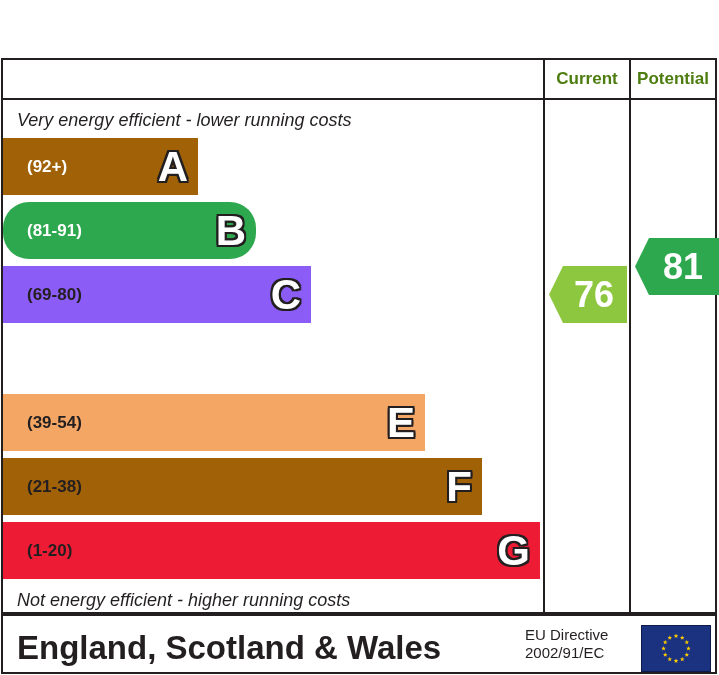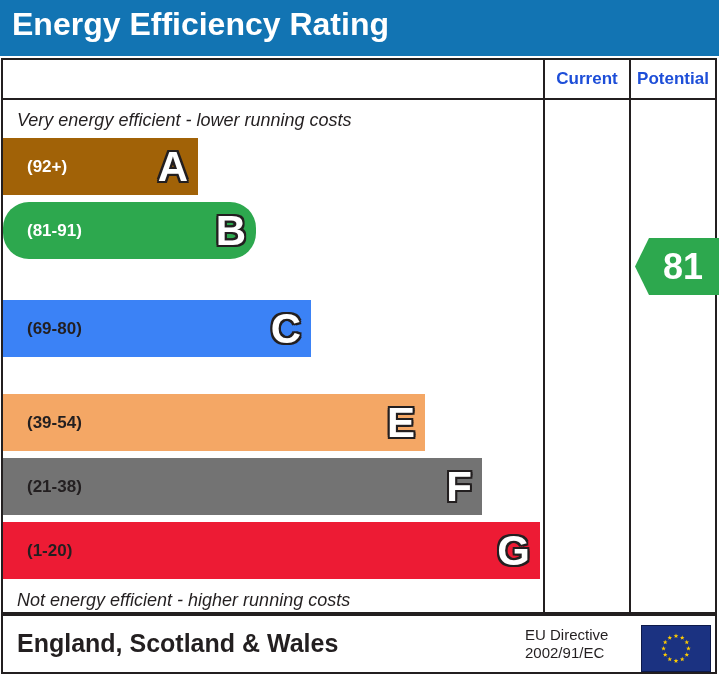--- a/index.html
+++ b/index.html
@@ -69,21 +69,21 @@
     width: 712px;
     height: 40px;
     border-bottom: 2px solid #231f20;
     box-sizing: border-box;
   }
   .col-head {
     position: absolute;
     top: 9px;
     font-size: 17px;
     font-weight: bold;
-    color: #1d4ed8;
+    color: #4d7c0f;
     text-align: center;
   }
   .col-head.current   { left: 542px; width: 84px; }
   .col-head.potential { left: 628px; width: 84px; }
 
   
   .caption {
     position: absolute;
     left: 14px;
     font-size: 18px;
@@ -163,21 +163,21 @@
     width: 716px;
     height: 60px;
     box-sizing: border-box;
     border: 2px solid #231f20;
     background: #ffffff;
   }
   .footer-region {
     position: absolute;
     left: 14px;
     top: 13px;
-    font-size: 25px;
+    font-size: 33px;
     font-weight: bold;
     color: #231f20;
     white-space: nowrap;
   }
   .footer-directive {
     position: absolute;
     left: 522px;
     top: 10px;
     font-size: 15px;
     color: #231f20;
@@ -194,23 +194,20 @@
     border: 1px solid #0d1a4a;
     box-sizing: border-box;
   }
   .eu-flag svg { display: block; width: 100%; height: 100%; }
 </style>
 </head>
 <body>
 
 <div id="epc">
 
-  <div class="banner" style="background: rgb(18, 116, 179);">
-    <div class="banner-title">Energy Efficiency Rating</div>
-  </div>
 
   <div class="frame">
 
     <div class="head-row">
       <div class="col-head current">Current</div>
       <div class="col-head potential">Potential</div>
     </div>
 
     <div class="vline c1"></div>
     <div class="vline c2"></div>
@@ -220,38 +217,41 @@
 
     <div class="bars">
       <div class="bar" style="top: 0px; width: 195px; background: #a16207;">
         <span class="bar-range light-text">(92+)</span>
         <span class="bar-letter">A</span>
       </div>
       <div class="bar" style="top: 64px; width: 253px; background: rgb(45, 168, 78); border-radius: 26px;">
         <span class="bar-range light-text">(81-91)</span>
         <span class="bar-letter">B</span>
       </div>
-      <div class="bar" style="top: 128px; width: 308px; background: #3b82f6; margin-top: 34px;">
+      <div class="bar" style="top: 128px; width: 308px; background: #8b5cf6;">
         <span class="bar-range dark-text">(69-80)</span>
         <span class="bar-letter">C</span>
       </div>
       <div class="bar" style="top: 256px; width: 422px; background: rgb(244, 167, 101);">
         <span class="bar-range dark-text">(39-54)</span>
         <span class="bar-letter">E</span>
       </div>
-      <div class="bar" style="top: 320px; width: 479px; background: #737373;">
+      <div class="bar" style="top: 320px; width: 479px; background: #a16207;">
         <span class="bar-range dark-text">(21-38)</span>
         <span class="bar-letter">F</span>
       </div>
       <div class="bar" style="top: 384px; width: 537px; background: rgb(237, 27, 52); padding-left: 6px;">
         <span class="bar-range dark-text">(1-20)</span>
         <span class="bar-letter">G</span>
       </div>
     </div>
 
+    <div class="arrow" style="left: 546px; top: 206px; width: 78px; background: rgb(141, 198, 63);">
+      <span class="arrow-val">76</span>
+    </div>
 
     <div class="arrow" style="left: 632px; top: 178px; width: 84px; background: rgb(45, 168, 78);">
       <span class="arrow-val">81</span>
     </div>
 
   </div>
 
   <div class="footer">
     <div class="footer-region">England, Scotland &amp; Wales</div>
     <div class="footer-directive">

